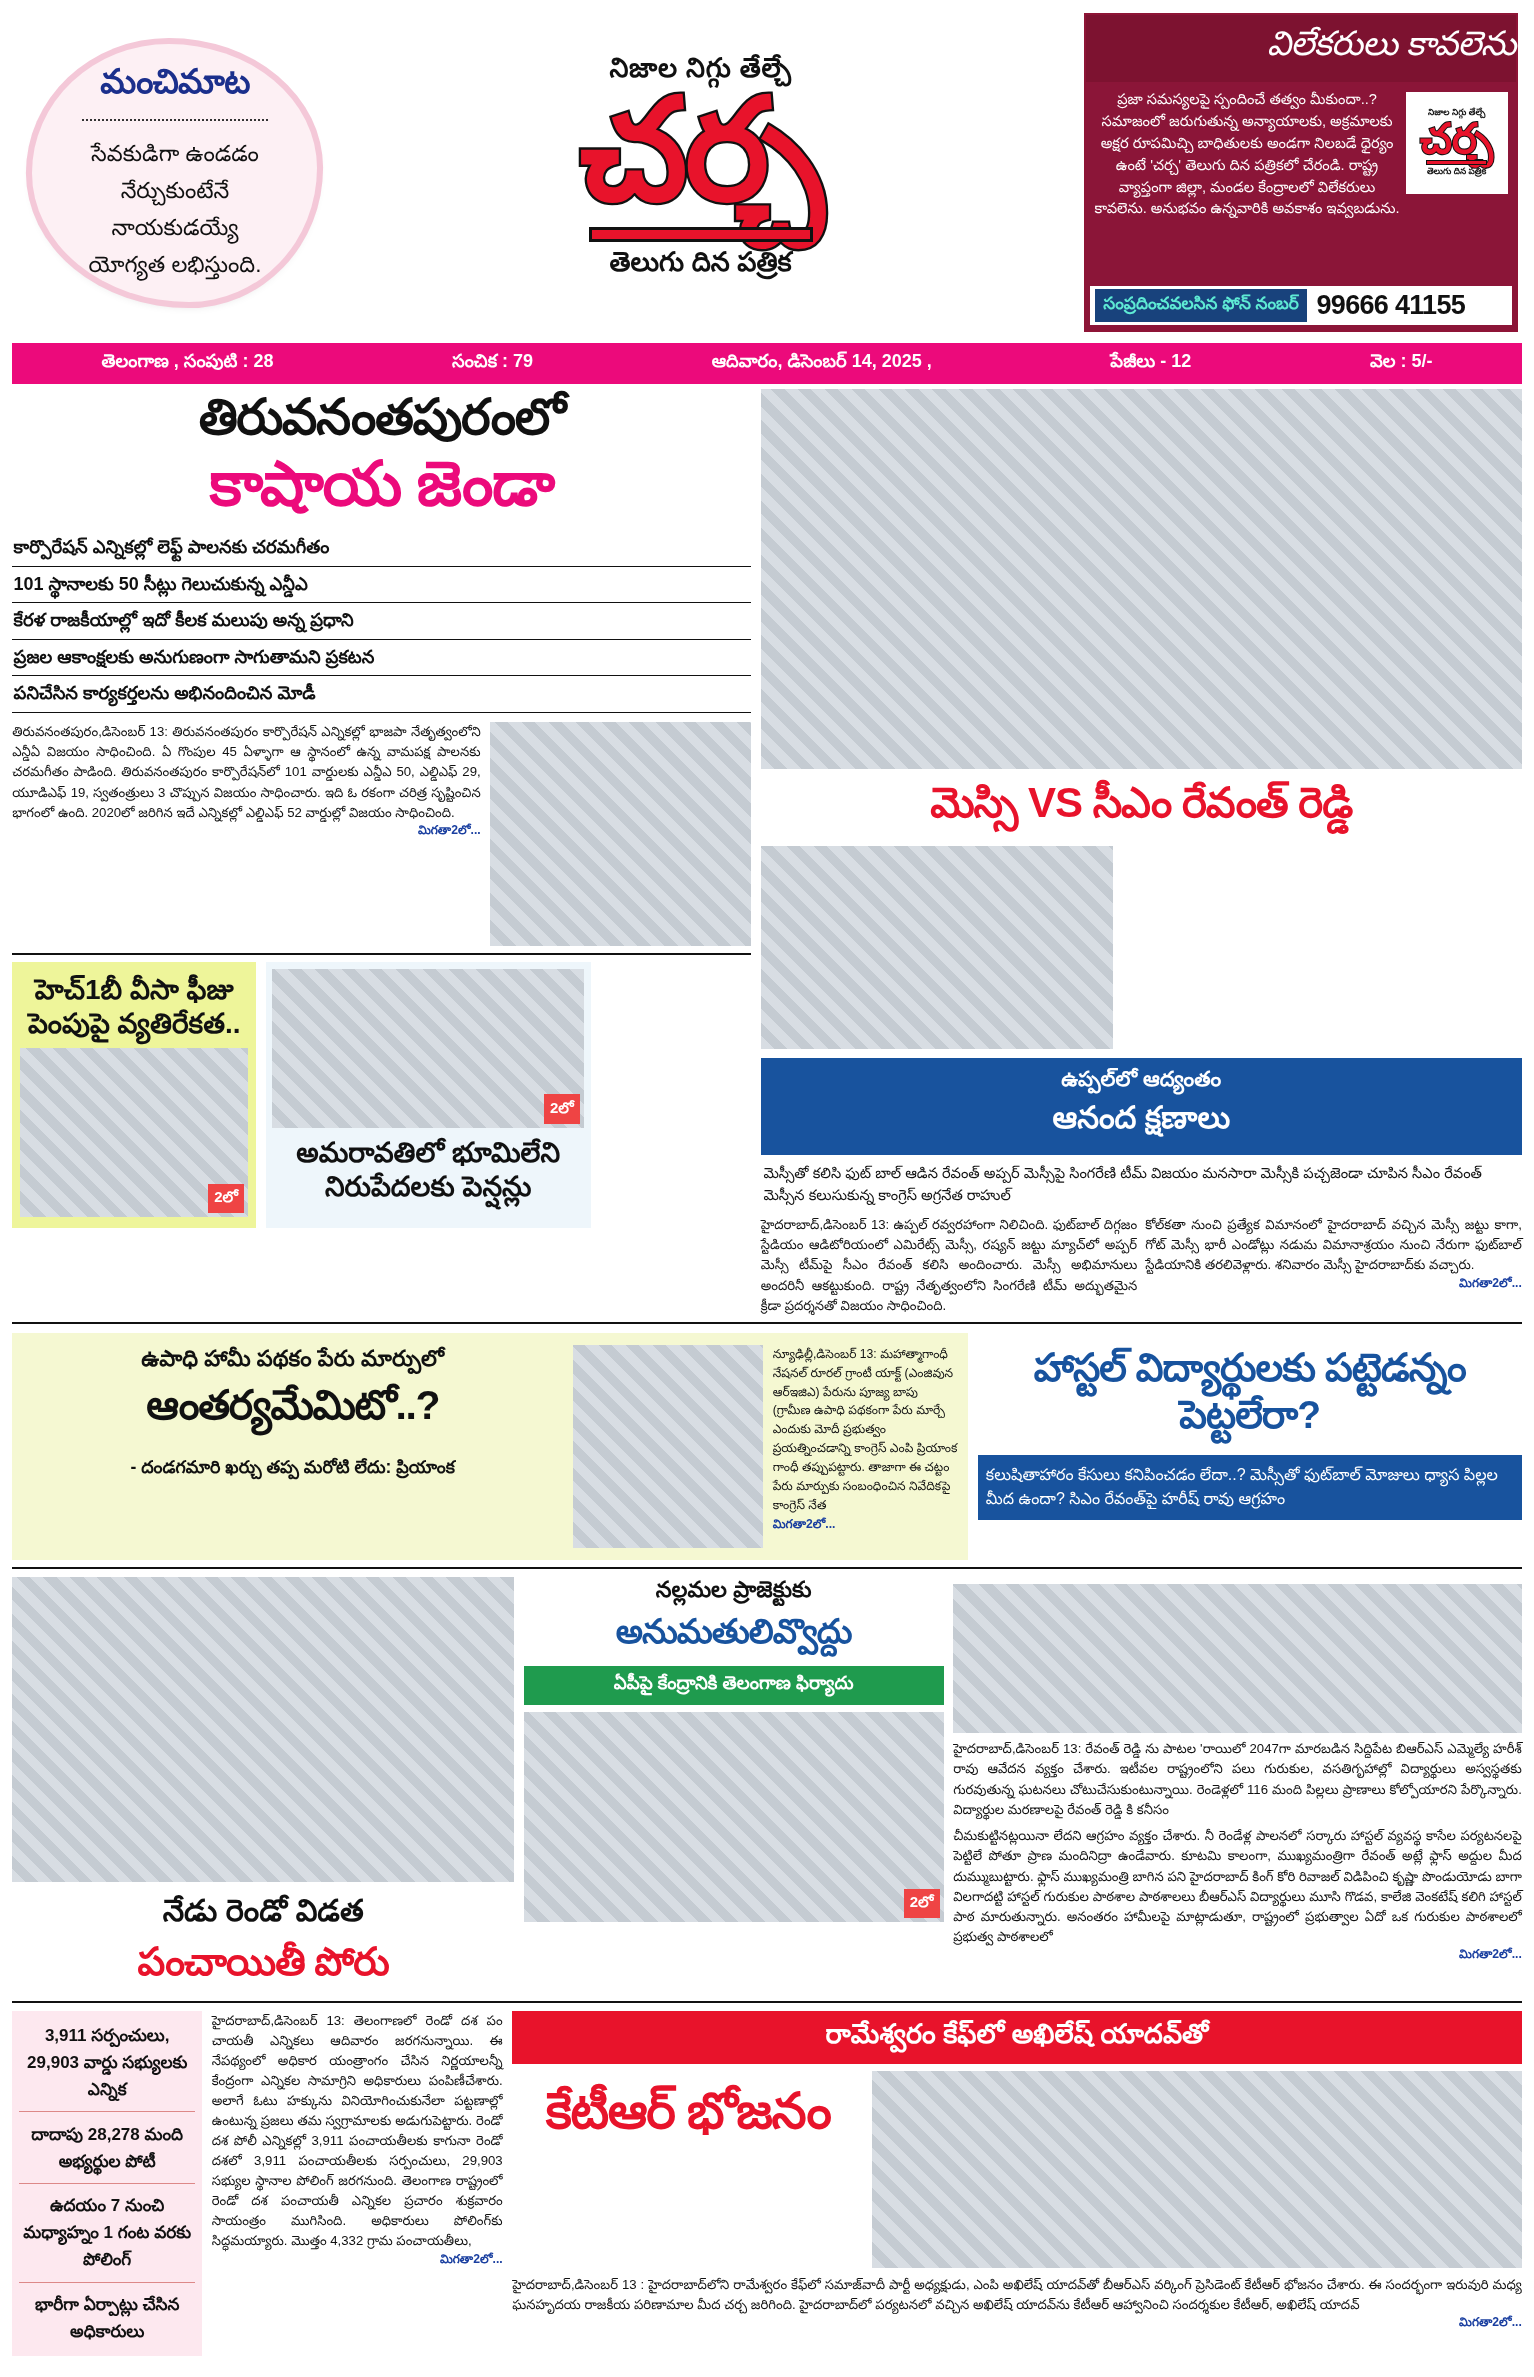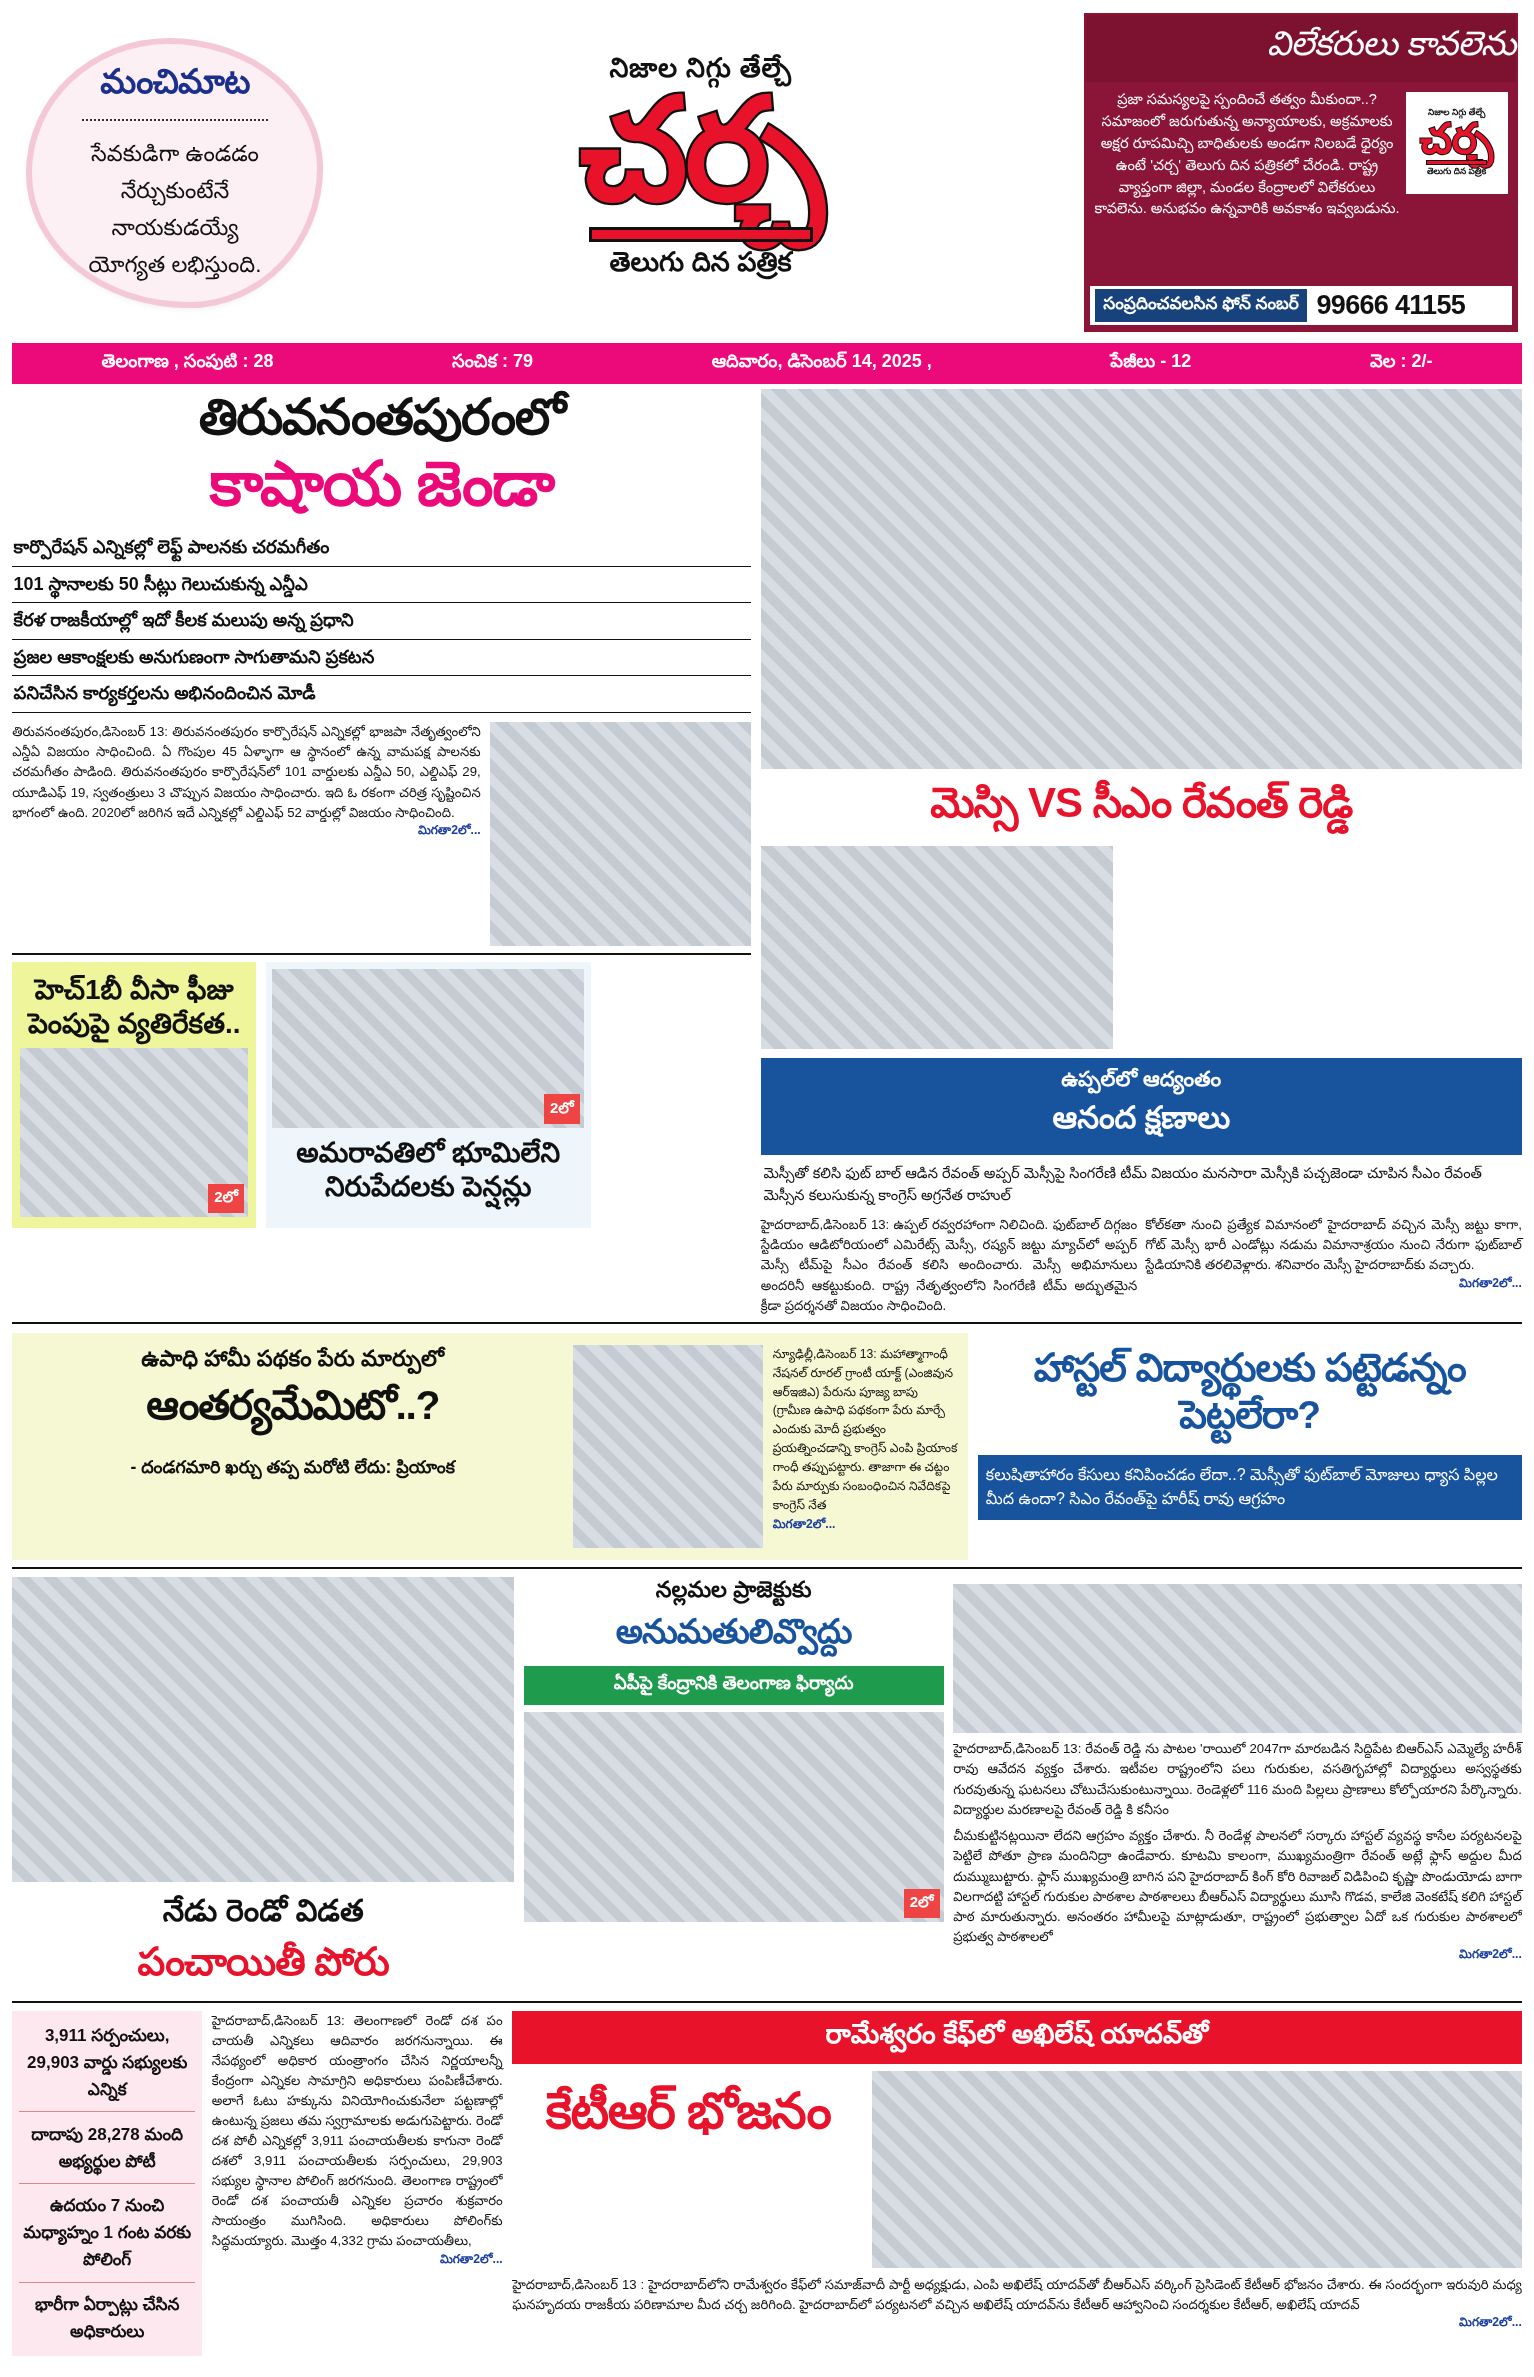--- a/index.html
+++ b/index.html
@@ -55,21 +55,21 @@
     margin-top: 2.7px;
   }
   .ad-logo .t { font-size: 8.8px; font-weight:bold; color:#111;}
   .ad-logo .m { font-size: 42px; font-weight:900; color:#e8132b; -webkit-text-stroke:2px #111; paint-order: stroke fill; line-height:.95;}
   .ad-logo .b { width: 61px; height:4.7px; background:#e8132b; border:1.4px solid #111; margin:1.4px 0;}
   .ad-logo .s { font-size: 8.8px; font-weight:bold; color:#111;}
   .ad-phone-row {
     background:#fff; margin: 5.4px 4.1px 5.4px; display:flex; align-items:center; gap:9.5px;
     padding: 3.4px 5.4px;
   }
-  .ad-phone-label { background:#18427c; color:#ffffff; font-size: 17px; font-weight:bold; padding: 4.7px 8.1px; }
+  .ad-phone-label { background:#18427c; color:#5eead4; font-size: 17px; font-weight:bold; padding: 4.7px 8.1px; }
   .ad-phone-num { font-size: 27px; font-weight: 900; color:#111; letter-spacing:-0.7px;}
 
   
   .pinkbar {
     background: #ec0a7b; color:#fff; height: 41px;
     display:flex; align-items:center; justify-content: space-around;
     font-size: 18px; font-weight: bold; margin: 4.1px 0 5.4px;
   }
 
   
@@ -193,21 +193,21 @@
         <div class="ad-phone-num">99666 41155</div>
       </div>
     </div>
   </div>
 
   <div class="pinkbar">
     <span>తెలంగాణ , సంపుటి : 28</span>
     <span>సంచిక : 79</span>
     <span>ఆదివారం, డిసెంబర్ 14, 2025 ,</span>
     <span>పేజీలు - 12</span>
-    <span>వెల : 2/-</span>
+    <span>వెల : 5/-</span>
   </div>
 
   <div class="row1">
 
     <div class="col-left1">
       <div class="hl-black">తిరువనంతపురంలో</div>
       <div class="hl-pink">కాషాయ జెండా</div>
       <div class="bullets">
         <div>కార్పొరేషన్ ఎన్నికల్లో లెఫ్ట్ పాలనకు చరమగీతం</div>
         <div>101 స్థానాలకు 50 సీట్లు గెలుచుకున్న ఎన్డీఎ</div>

